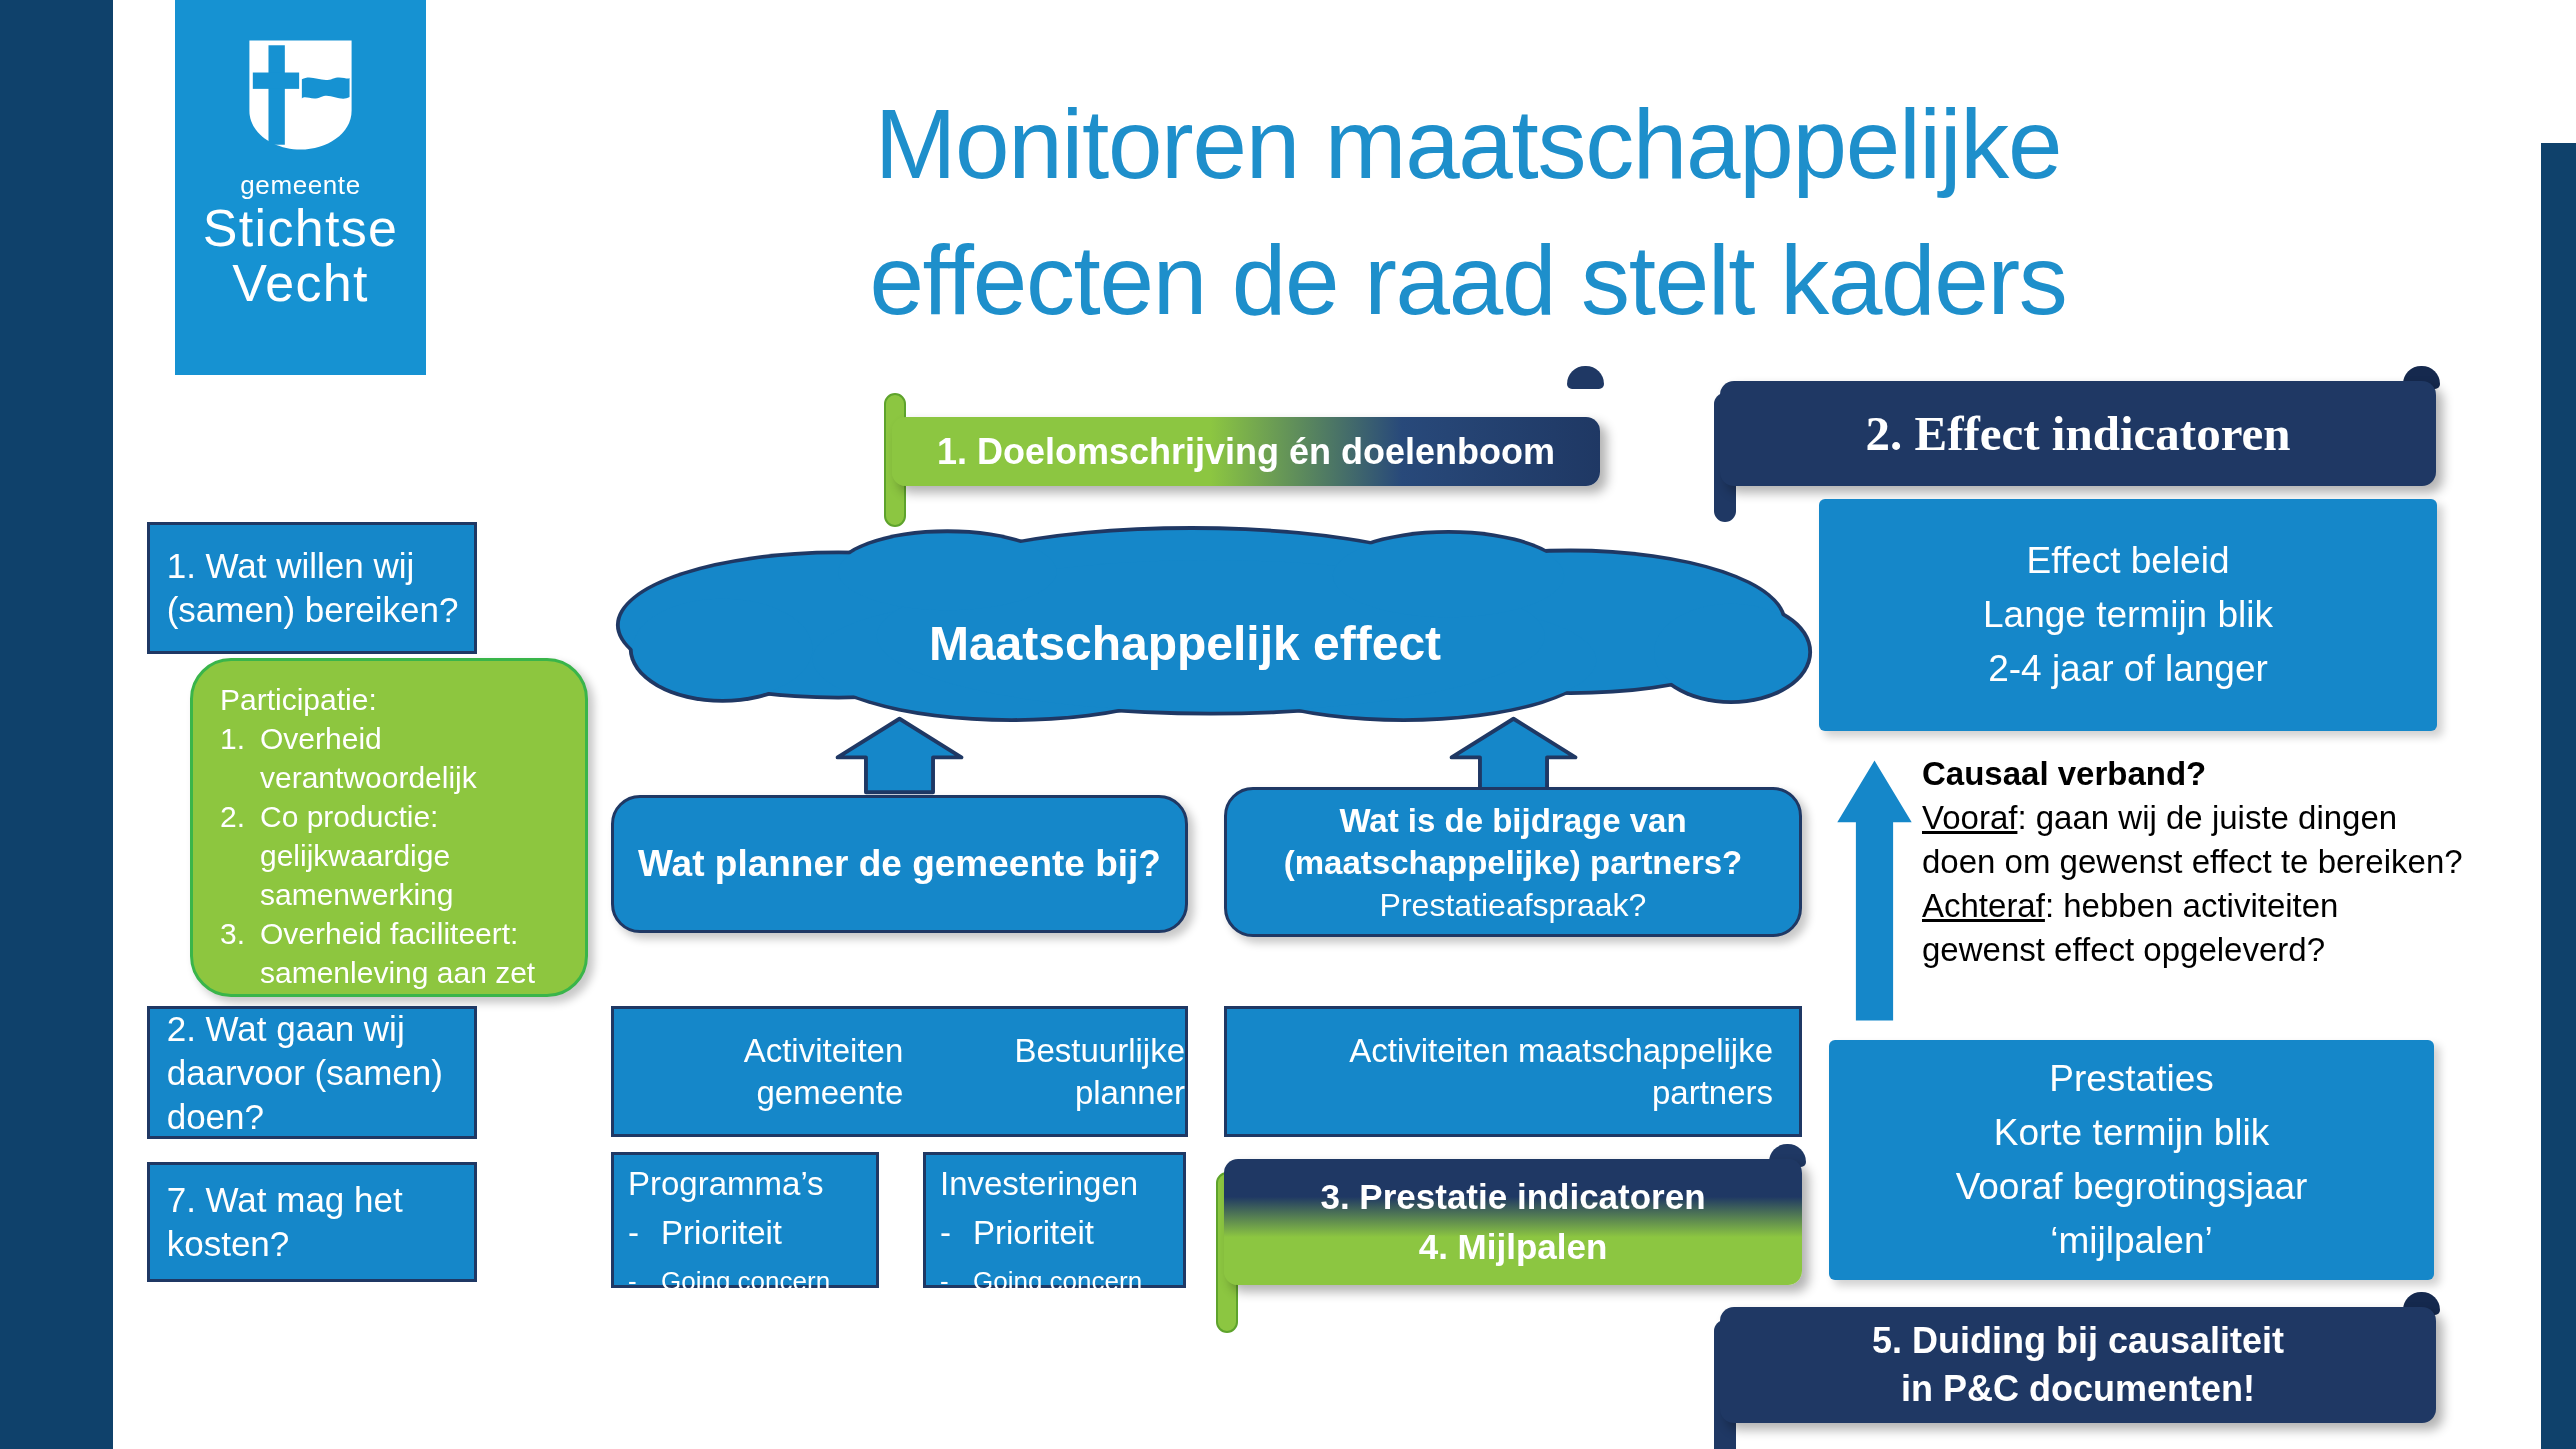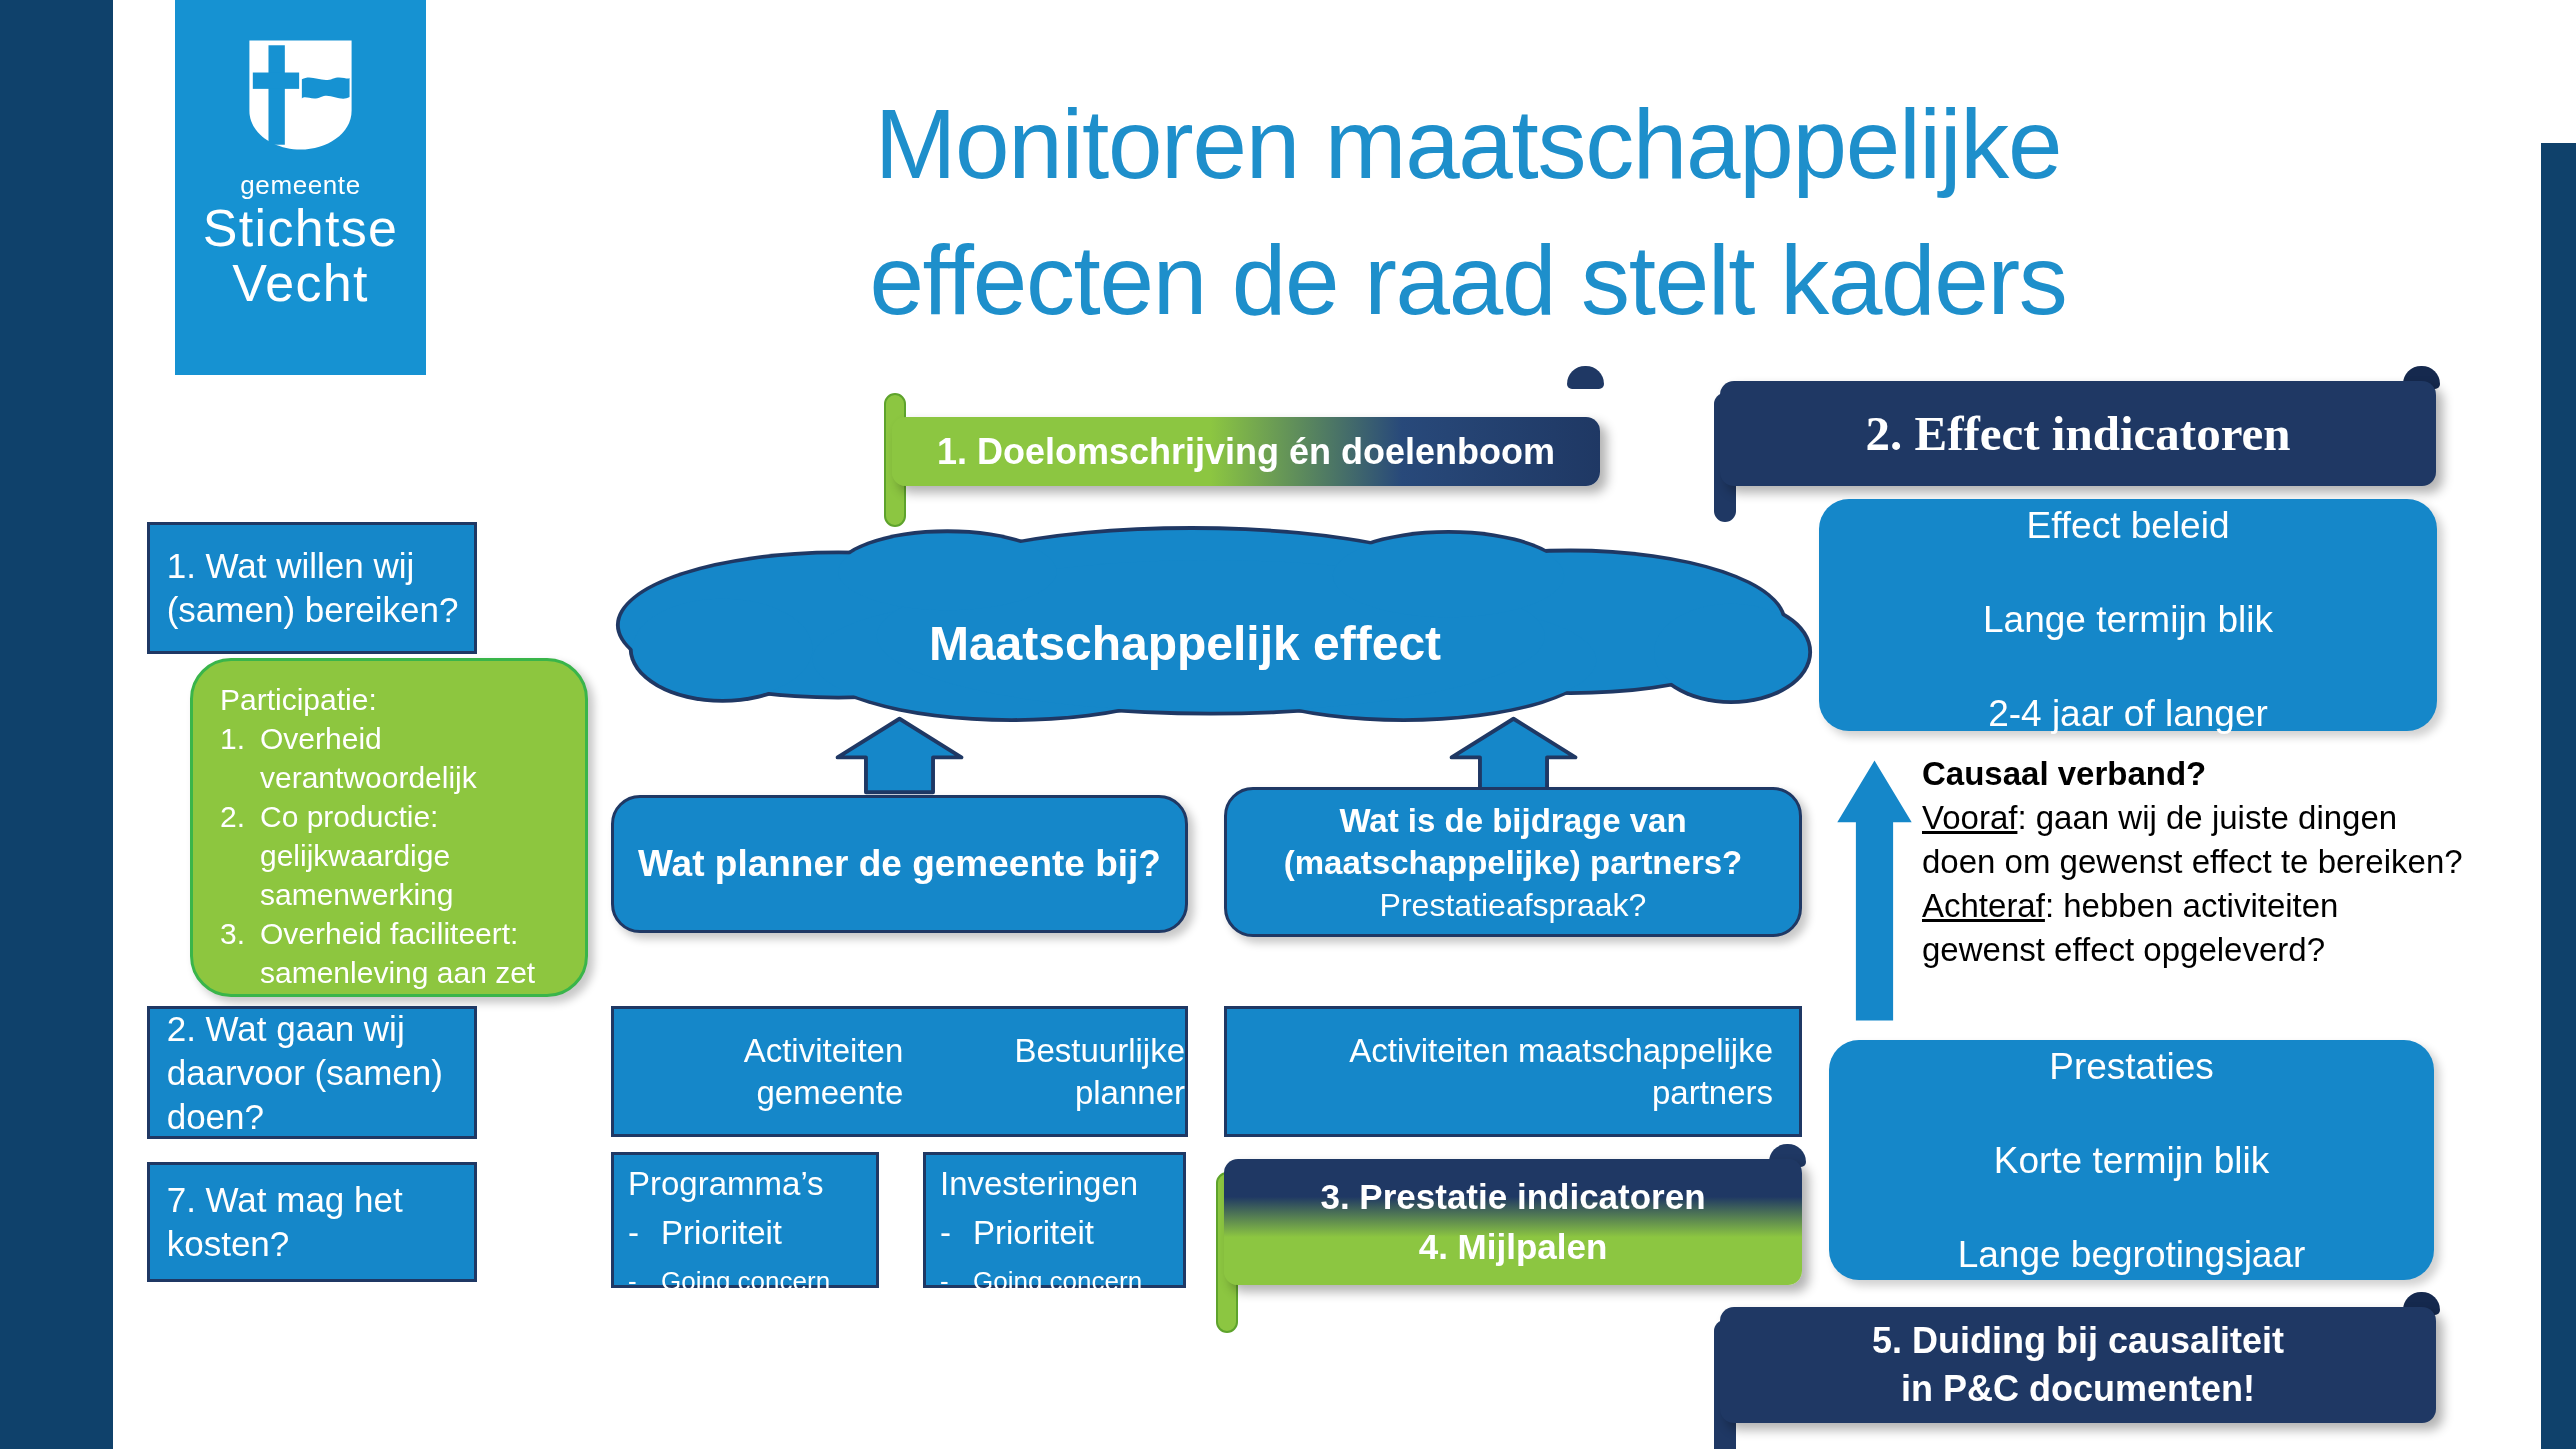--- a/index.html
+++ b/index.html
@@ -95,24 +95,24 @@
   #act-partners { left:1224px; top:1006px; width:578px; height:131px; padding:0 26px; }
 
   
   .progbox { padding:10.3px 0 0 14px; font-size:33px; }
   #box-programmas    { left:611px;  top:1152px; width:268px; height:136px; }
   #box-investeringen { left:923px; top:1152px; width:263px; height:136px; }
   .prog-row { display:grid; grid-template-columns:33px 1fr; margin-top:10.3px; }
   .prog-row.small { font-size:26px; margin-top:14px; }
 
   
-  .biground { background:#1587c9; color:#fff; border-radius:30px;
-      display:flex; flex-direction:column; align-items:center; justify-content:flex-start;
+  .biground { background:#1587c9; color:#fff; border-radius:6px;
+      display:flex; flex-direction:column; align-items:center; justify-content:center;
       text-align:center; font-size:37px; line-height:54px;
-      box-shadow:5.2px 5.2px 9px rgba(0,0,0,.18);gap:40px; }
+      box-shadow:5.2px 5.2px 9px rgba(0,0,0,.18); }
   #box-effect     { left:1819px; top:499px;  width:618px; height:232px; }
   #box-prestaties { left:1829px; top:1040px; width:605px; height:240px; }
 
   #causaal-arrow { left:1836px; top:760px; }
   #causaal-text { left:1922px; top:752px; width:544px; color:#000;
       font-size:33px; line-height:44px; }
   #causaal-text .c-title { font-weight:bold; }
   #causaal-text .u { text-decoration:underline; }
 </style>
 </head>
@@ -282,21 +282,21 @@
 
   <div class="abs" id="causaal-text">
     <div class="c-title">Causaal verband?</div>
     <div><span class="u">Vooraf</span><span>: gaan wij de juiste dingen doen om gewenst effect te bereiken?</span></div>
     <div><span class="u">Achteraf</span><span>: hebben activiteiten gewenst effect opgeleverd?</span></div>
   </div>
 
   <div class="abs biground" id="box-prestaties">
     <span>Prestaties</span>
     <span>Korte termijn blik</span>
-    <span>Lange begrotingsjaar</span>
+    <span>Vooraf begrotingsjaar</span>
     <span>‘mijlpalen’</span>
   </div>
 
   <div class="abs scroll" id="banner-duiding">
     <div class="tube"></div>
     <div class="curl"></div>
     <div class="scroll-body">
       <span>5. Duiding bij causaliteit</span>
       <span>in P&amp;C documenten!</span>
     </div>

